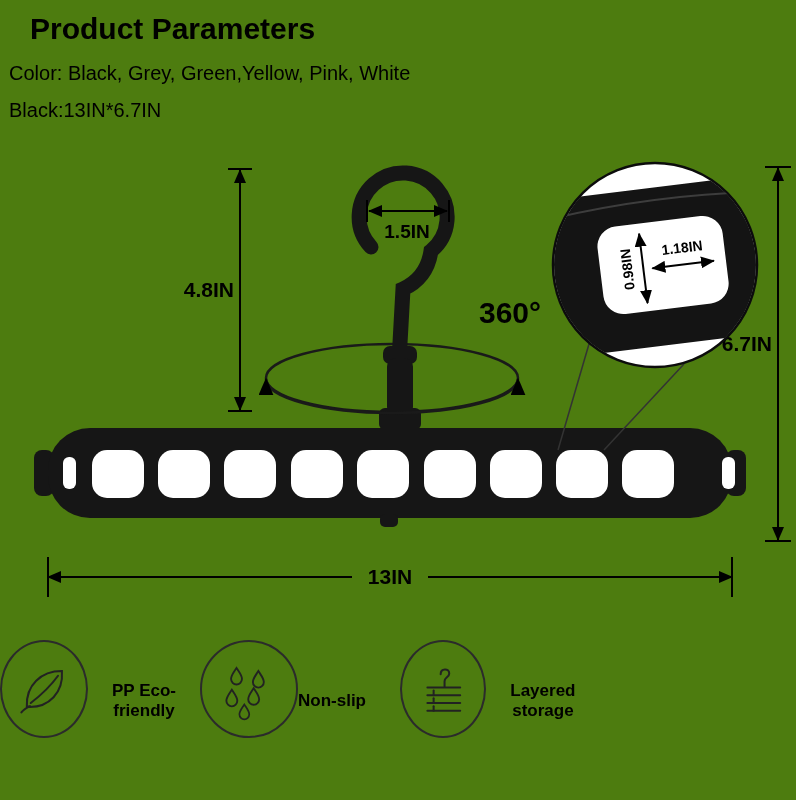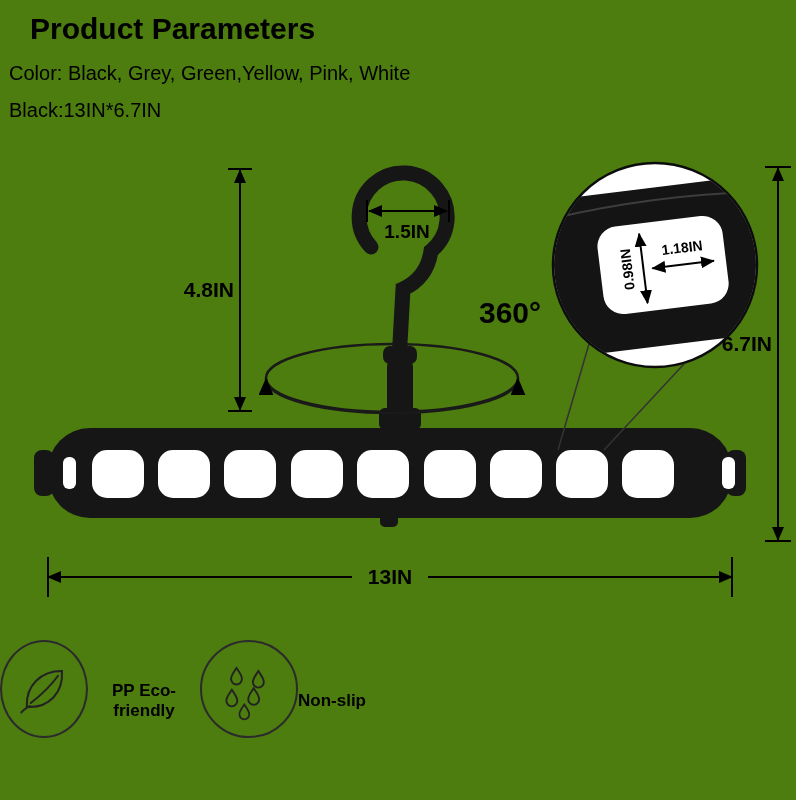--- a/index.html
+++ b/index.html
@@ -157,15 +157,32 @@
             <use href="#dropPath" transform="translate(62,36)"></use>
             <use href="#dropPath" transform="translate(28,60)"></use>
             <use href="#dropPath" transform="translate(56,58)"></use>
             <use href="#dropPath" transform="translate(44,78) scale(0.9)"></use>
           </g>
         </svg>
       </div>
       <div class="feature-label">Non-slip</div>
     </div>
 
+    <div class="feature">
+      <div class="feature-circle">
+        <svg width="78" height="78" viewBox="0 0 100 100">
+          <g fill="none" stroke="#222" stroke-width="2.6" stroke-linecap="round">
+            <path d="M47 31 C 47 23 58 23 58 30 C 58 35 52 35 52 40 L52 47"></path>
+            <line x1="30" y1="48" x2="72" y2="48"></line>
+            <line x1="30" y1="58" x2="72" y2="58"></line>
+            <line x1="30" y1="68" x2="72" y2="68"></line>
+            <line x1="30" y1="78" x2="72" y2="78"></line>
+            <line x1="38" y1="52" x2="38" y2="58"></line>
+            <line x1="38" y1="62" x2="38" y2="68"></line>
+            <line x1="38" y1="72" x2="38" y2="78"></line>
+          </g>
+        </svg>
+      </div>
+      <div class="feature-label">Layered storage</div>
+    </div>
 
   </div>
 </div>
 
 </body></html>

